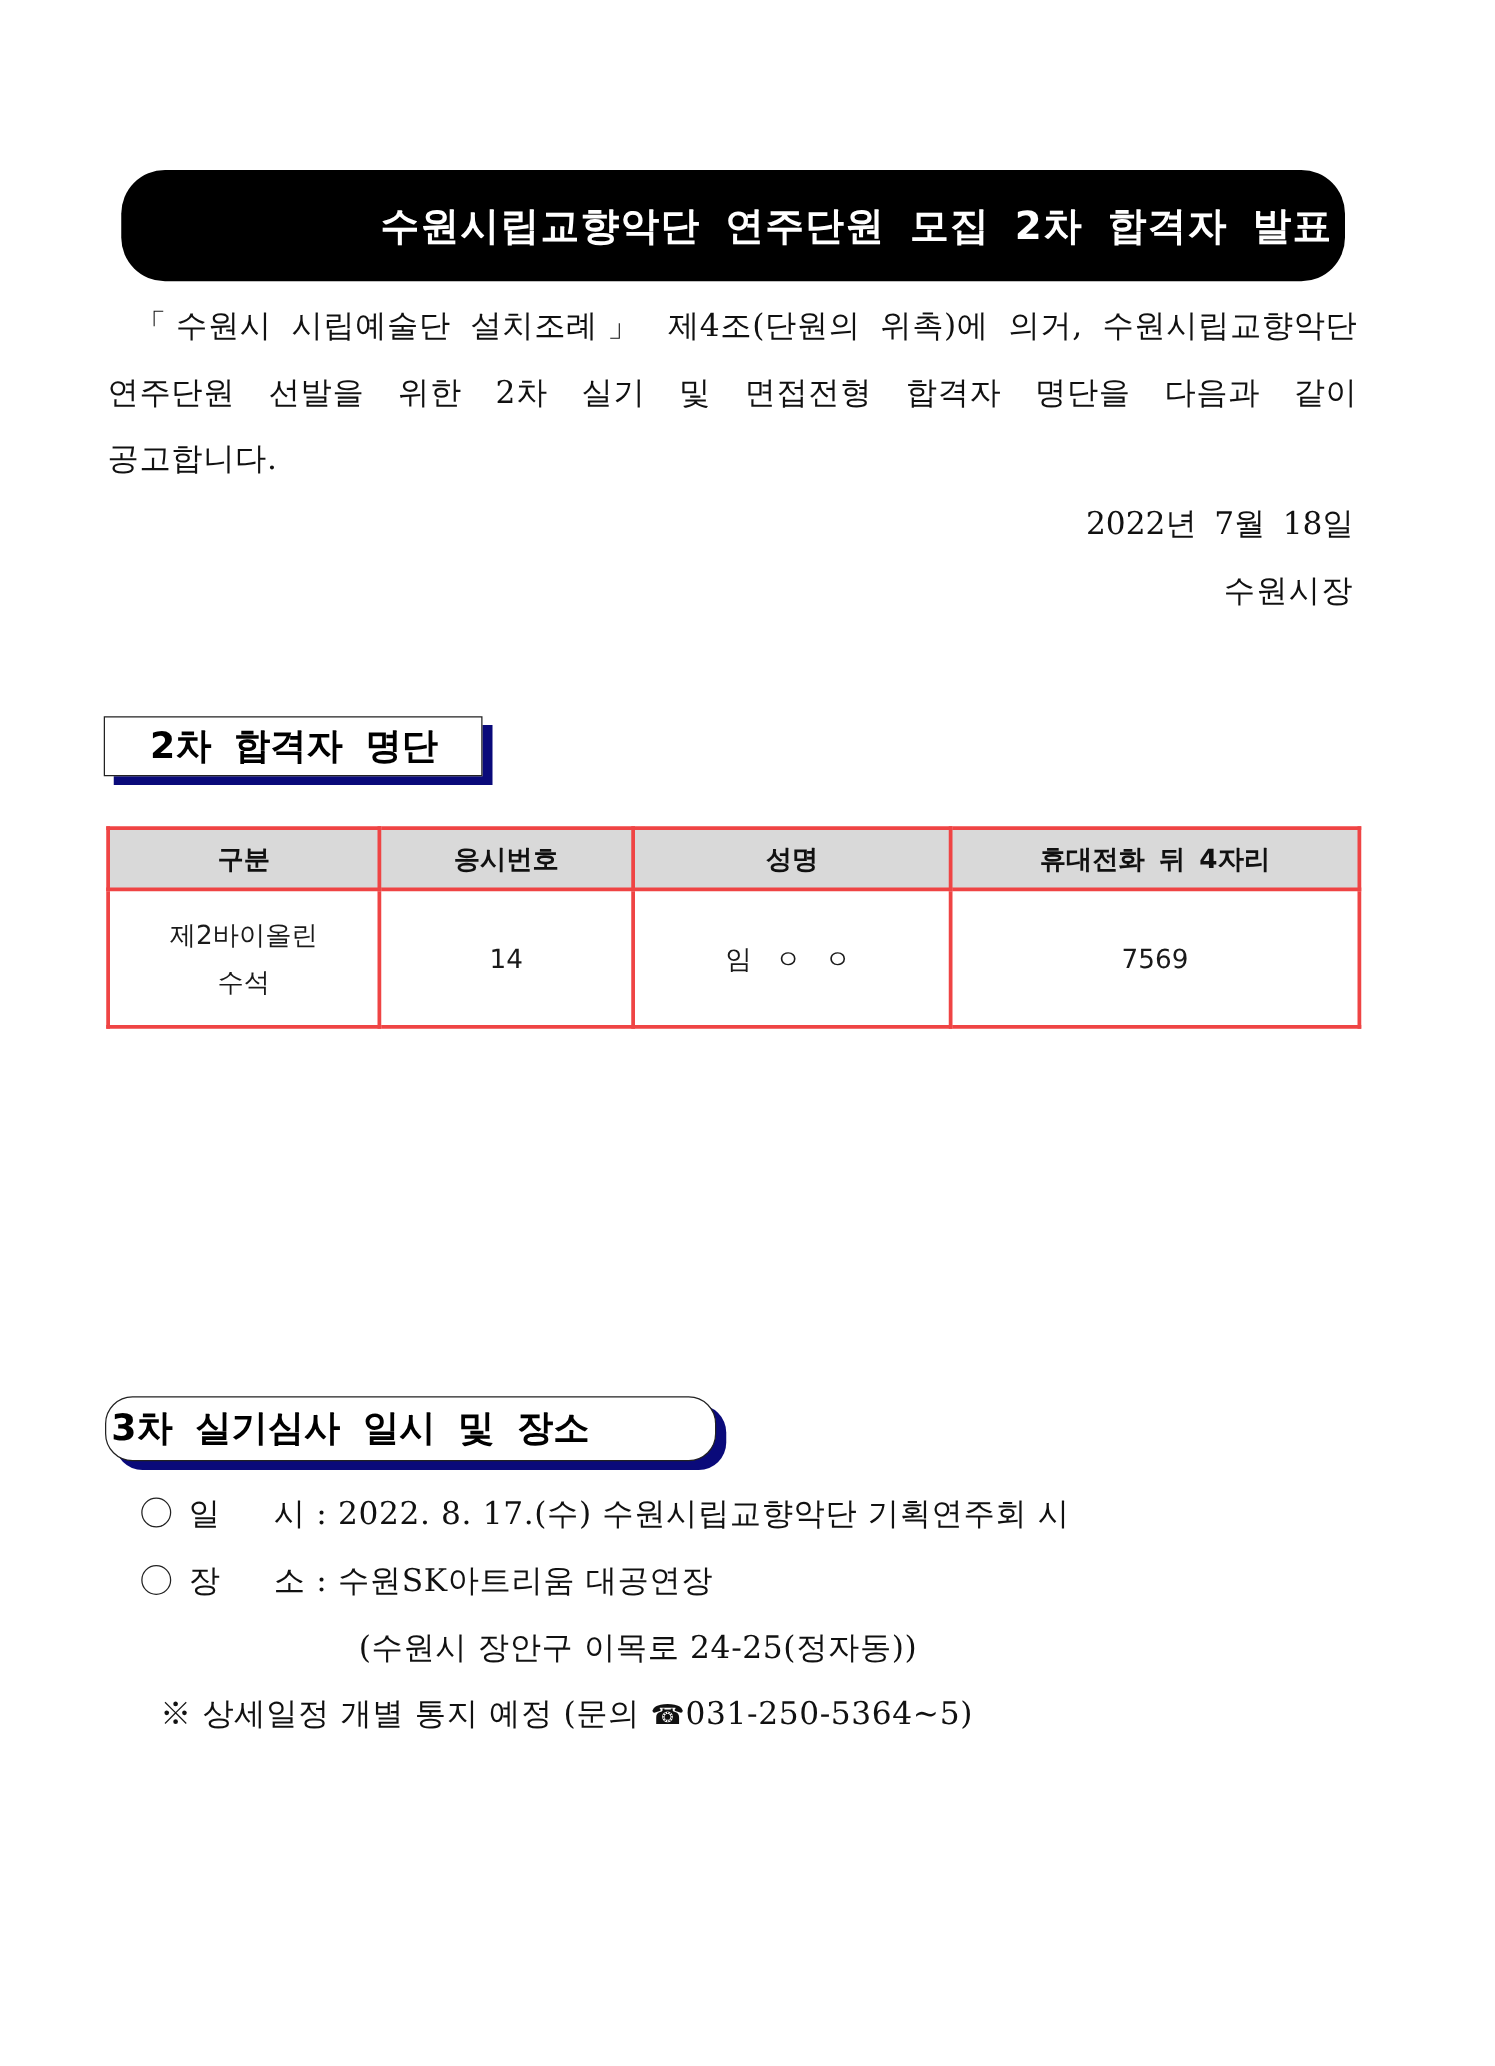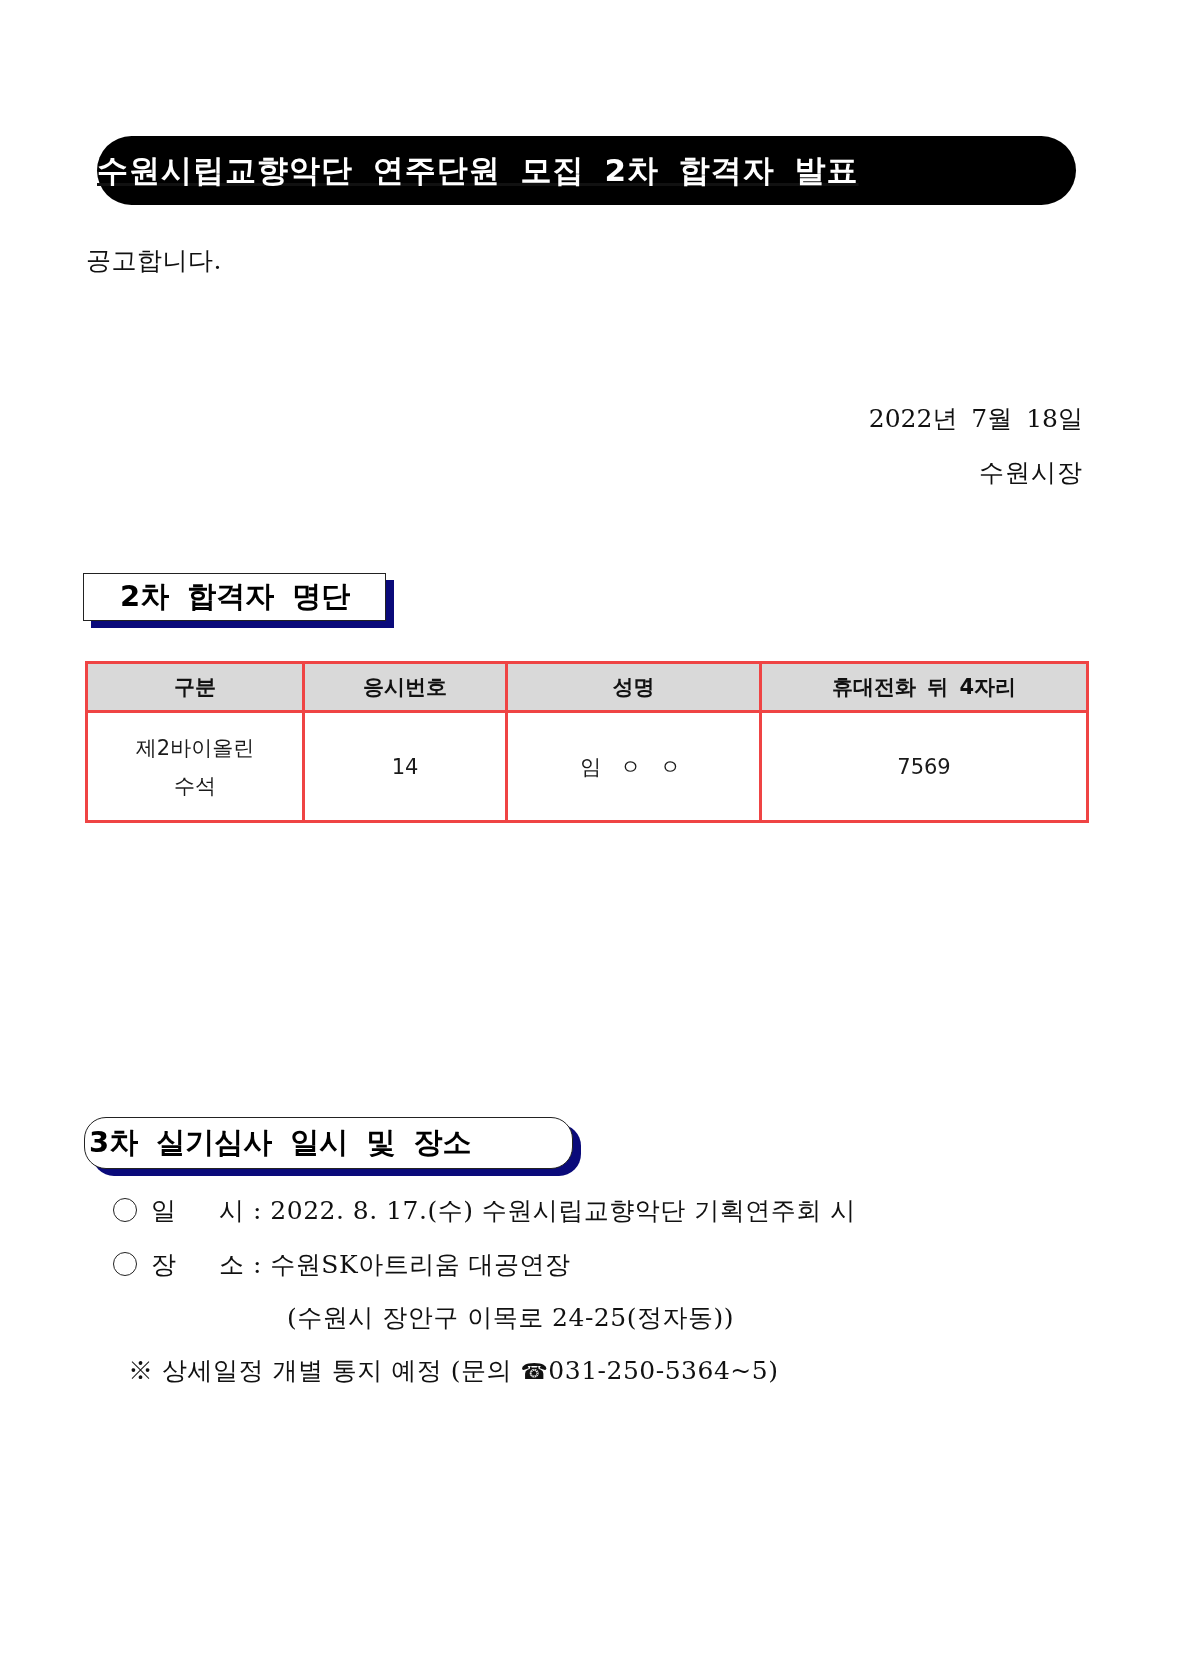--- a/index.html
+++ b/index.html
@@ -5,23 +5,23 @@
     html, body { margin: 0; padding: 0; background: #ffffff; }
     body {
       width: 1196px; height: 1653px; position: relative; overflow: hidden;
       font-family: "DejaVu Serif", "Liberation Serif", serif;
       color: #111111;
     }
     .abs { position: absolute; }
 
     
     .title-pill {
-      left: 97px; top: 136px; width: 979px; height: 69px;
+      left: 97px; top: 136px; width: 979px; height: 89px;
       background: #000000; border-radius: 35px;
-      display: flex; align-items: center; justify-content: flex-start; text-decoration: underline;
+      display: flex; align-items: center; justify-content: flex-end;
     }
     .title-pill span {
       color: #ffffff; font-family: "DejaVu Sans", "Liberation Sans", sans-serif;
       font-weight: bold; font-size: 31px; letter-spacing: 1px; word-spacing: 8px;
       padding-right: 10px;
     }
 
     
     .para {
       left: 86px; top: 234px; width: 1000px;
@@ -92,20 +92,22 @@
     .phone-icon { font-family: "DejaVu Sans", sans-serif; font-size: 22px; }
   </style>
 </head>
 <body>
 
 <div class="abs title-pill">
   <span>수원시립교향악단 연주단원 모집 2차 합격자 발표</span>
 </div>
 
 <div class="abs para">
+  <span class="line first justify">「수원시 시립예술단 설치조례」 제4조(단원의 위촉)에 의거, 수원시립교향악단</span>
+  <span class="line justify">연주단원 선발을 위한 2차 실기 및 면접전형 합격자 명단을 다음과 같이</span>
   <span class="line">공고합니다.</span>
 </div>
 
 <div class="abs date">2022년 7월 18일</div>
 <div class="abs signer">수원시장</div>
 
 <div class="abs section-box section-1">
   <span>2차 합격자 명단</span>
 </div>
 

